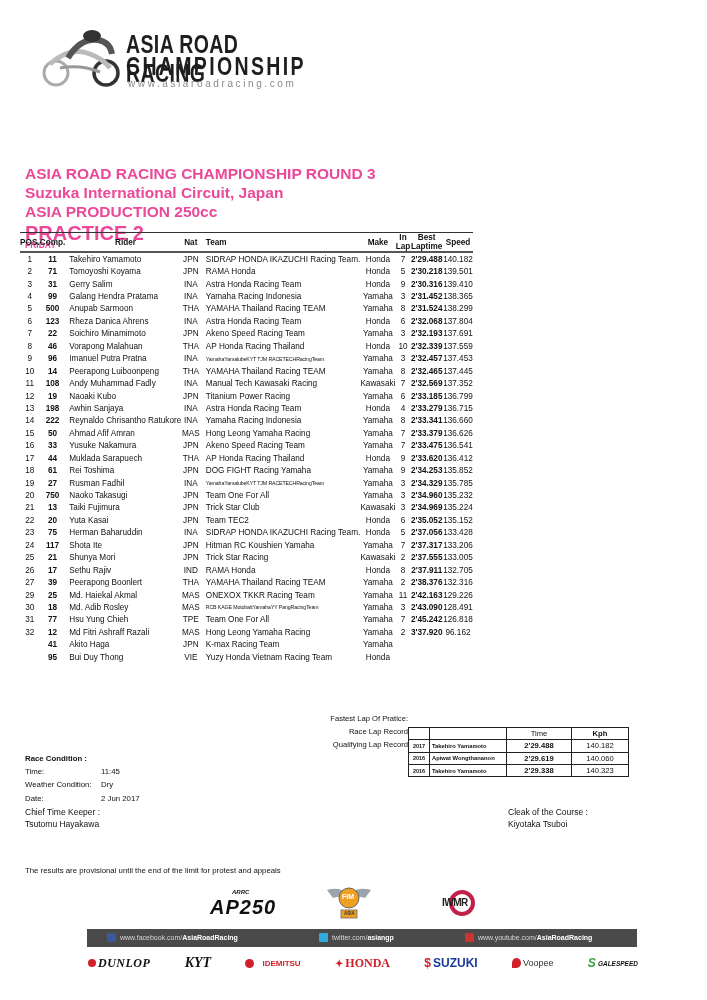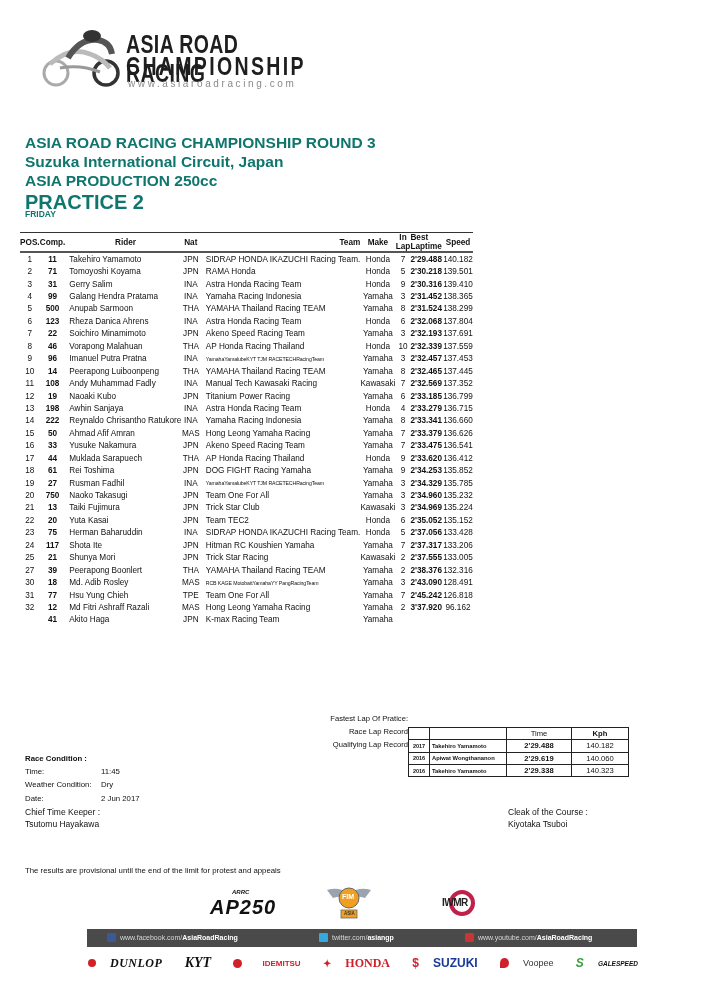--- a/index.html
+++ b/index.html
@@ -9,43 +9,43 @@
 
   
   #logo { left: 40px; top: 28px; width: 290px; height: 62px; }
   #logo .brand1, #logo .brand2 { position: absolute; left: 86px; font-family: "Liberation Sans", sans-serif;
      font-weight: bold; color: #1e1e1e; letter-spacing: 0.5px; transform: scaleX(0.78); transform-origin: left top; }
   #logo .brand1 { top: 2px; font-size: 25px; }
   #logo .brand2 { top: 24px; font-size: 25px; letter-spacing: 3px; }
   #logo .url { position: absolute; left: 88px; top: 50px; font-size: 10px; color: #8a8a8a; letter-spacing: 2.6px; }
 
   
-  .title { left: 25px; font-weight: bold; color: #0f766e; }
+  .title { left: 25px; font-weight: bold; color: #ec4899; margin-top: 31px; }
   #t1 { top: 134px; font-size: 15.5px; }
   #t2 { top: 153px; font-size: 15.5px; }
   #t3 { top: 172px; font-size: 15.5px; }
   #t4 { top: 191px; font-size: 20px; }
   #t5 { top: 209px; font-size: 8.5px; }
 
   
   #results { left: 20px; top: 232px; width: 453px; }
   table.res { border-collapse: collapse; font-size: 8.2px; width: 453px; }
   table.res th { font-weight: bold; padding: 0; height: 11px; border-top: 1.5px solid #333; border-bottom: 2px solid #555; }
   table.res td { padding: 0; height: 12.45px; white-space: nowrap; }
   .c-pos { width: 24px; text-align: center; }
   .c-comp { width: 28px; text-align: center; font-weight: bold; }
   .c-rider { width: 128px; text-align: left; padding-left: 4px !important; }
   th.c-rider { text-align: center; }
   .c-nat { width: 26px; text-align: center; }
   .c-team { width: 151px; text-align: left; padding-left: 6px !important; }
-  th.c-team { text-align: right; }
+  th.c-team { text-align: left; }
   .team-small { font-size: 5.2px; letter-spacing: -0.1px; }
   .c-make { width: 44px; text-align: center; }
   .c-inlap { width: 24px; text-align: center; }
-  .c-best { width: 60px; text-align: left; font-weight: bold; }
+  .c-best { width: 60px; text-align: center; font-weight: bold; }
   .c-speed { width: 40px; text-align: center; }
 
   
   #cond { left: 25px; top: 752px; font-size: 7.8px; line-height: 13.2px; }
   #cond .lbl { display: inline-block; width: 76px; }
   #cond .head { font-weight: bold; }
 
   
   #records-labels { left: 300px; top: 712px; width: 108px; text-align: right; font-size: 7.6px; line-height: 13.2px; }
   #records { left: 408px; top: 727px; }
@@ -69,21 +69,21 @@
   #iwmr { left: 440px; top: 890px; width: 40px; height: 26px; }
 
   #social { left: 87px; top: 929px; width: 550px; height: 18px; background: #4a4a4a; color: #d8d8d8;
             font-size: 7px; }
   #social .s { position: absolute; top: 4px; display: flex; align-items: center; gap: 4px; }
   #social .s b { color: #fff; }
   #social .ico { width: 9px; height: 9px; display: inline-block; border-radius: 1px; }
 
   #sponsors { left: 88px; top: 952px; width: 550px; height: 22px; display: flex; align-items: center;
               justify-content: space-between; font-weight: bold; }
-  .sp { display: flex; align-items: center; gap: 14px; }
+  .sp { display: flex; align-items: center; gap: 2px; }
 </style>
 </head>
 <body>
 
 <div id="logo" class="abs">
   <svg width="86" height="62" viewBox="0 0 86 62" style="position:absolute;left:0;top:0;">
     <circle cx="16" cy="45" r="12" fill="none" stroke="#aaa" stroke-width="3"></circle>
     <circle cx="66" cy="45" r="12" fill="none" stroke="#333" stroke-width="3.5"></circle>
     <path d="M10 36 Q30 18 50 26 Q62 30 70 40" fill="none" stroke="#bbb" stroke-width="5"></path>
     <path d="M28 30 Q40 10 58 12 Q70 14 72 26" fill="none" stroke="#555" stroke-width="6"></path>
@@ -386,31 +386,53 @@
           <td class="c-comp">21</td>
           <td class="c-rider">Shunya Mori</td>
           <td class="c-nat">JPN</td>
           <td class="c-team">Trick Star Racing</td>
           <td class="c-make">Kawasaki</td>
           <td class="c-inlap">2</td>
           <td class="c-best">2'37.555</td>
           <td class="c-speed">133.005</td>
         </tr>
         <tr>
+          <td class="c-pos">26</td>
+          <td class="c-comp">17</td>
+          <td class="c-rider">Sethu Rajiv</td>
+          <td class="c-nat">IND</td>
+          <td class="c-team">RAMA Honda</td>
+          <td class="c-make">Honda</td>
+          <td class="c-inlap">8</td>
+          <td class="c-best">2'37.911</td>
+          <td class="c-speed">132.705</td>
+        </tr>
+        <tr>
           <td class="c-pos">27</td>
           <td class="c-comp">39</td>
           <td class="c-rider">Peerapong Boonlert</td>
           <td class="c-nat">THA</td>
           <td class="c-team">YAMAHA Thailand Racing TEAM</td>
           <td class="c-make">Yamaha</td>
           <td class="c-inlap">2</td>
           <td class="c-best">2'38.376</td>
           <td class="c-speed">132.316</td>
         </tr>
         <tr>
+          <td class="c-pos">29</td>
+          <td class="c-comp">25</td>
+          <td class="c-rider">Md. Haiekal Akmal</td>
+          <td class="c-nat">MAS</td>
+          <td class="c-team">ONEXOX TKKR Racing Team</td>
+          <td class="c-make">Yamaha</td>
+          <td class="c-inlap">11</td>
+          <td class="c-best">2'42.163</td>
+          <td class="c-speed">129.226</td>
+        </tr>
+        <tr>
           <td class="c-pos">30</td>
           <td class="c-comp">18</td>
           <td class="c-rider">Md. Adib Rosley</td>
           <td class="c-nat">MAS</td>
           <td class="c-team team-small">RCB KAGE MotobattYamahaYY PangRacingTeam</td>
           <td class="c-make">Yamaha</td>
           <td class="c-inlap">3</td>
           <td class="c-best">2'43.090</td>
           <td class="c-speed">128.491</td>
         </tr>
@@ -436,20 +458,31 @@
           <td class="c-best">3'37.920</td>
           <td class="c-speed">96.162</td>
         </tr>
         <tr>
           <td class="c-pos"></td>
           <td class="c-comp">41</td>
           <td class="c-rider">Akito Haga</td>
           <td class="c-nat">JPN</td>
           <td class="c-team">K-max Racing Team</td>
           <td class="c-make">Yamaha</td>
+          <td class="c-inlap"></td>
+          <td class="c-best"></td>
+          <td class="c-speed"></td>
+        </tr>
+        <tr>
+          <td class="c-pos"></td>
+          <td class="c-comp">95</td>
+          <td class="c-rider">Bui Duy Thong</td>
+          <td class="c-nat">VIE</td>
+          <td class="c-team">Yuzy Honda Vietnam Racing Team</td>
+          <td class="c-make">Honda</td>
           <td class="c-inlap"></td>
           <td class="c-best"></td>
           <td class="c-speed"></td>
         </tr>
       </tbody>
   </table>
 </div>
 
 <div id="cond" class="abs">
   <div class="head">Race Condition :</div>

